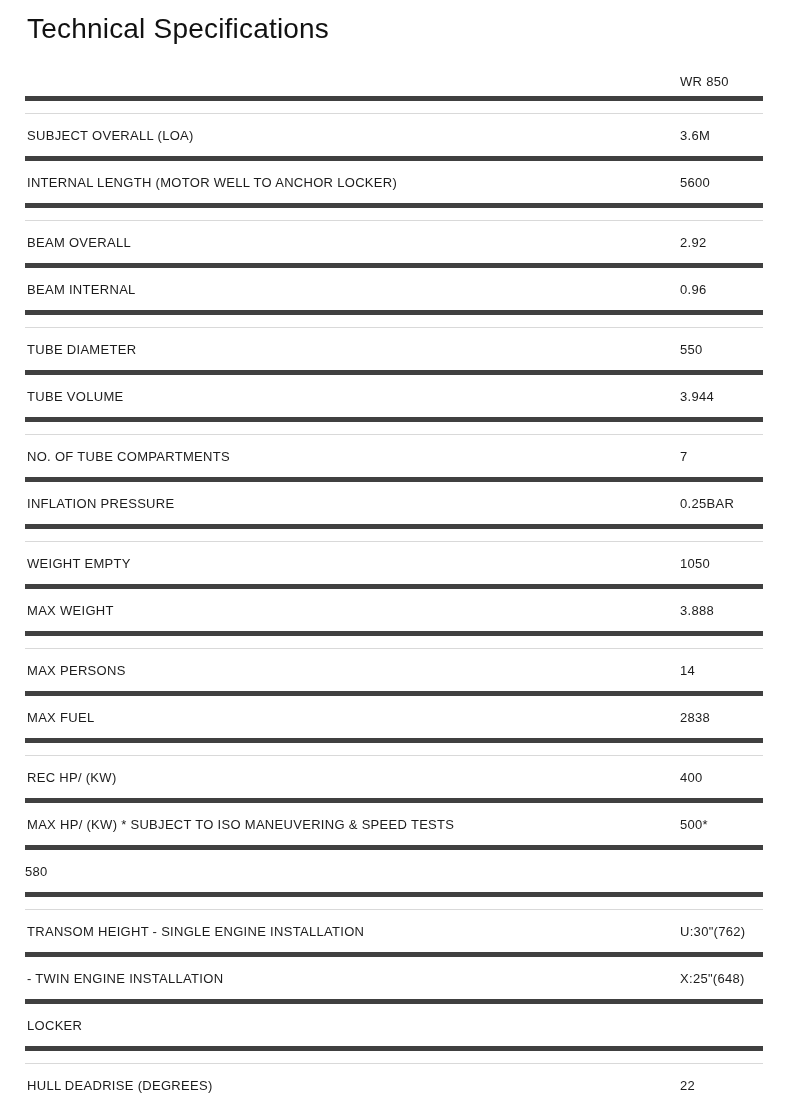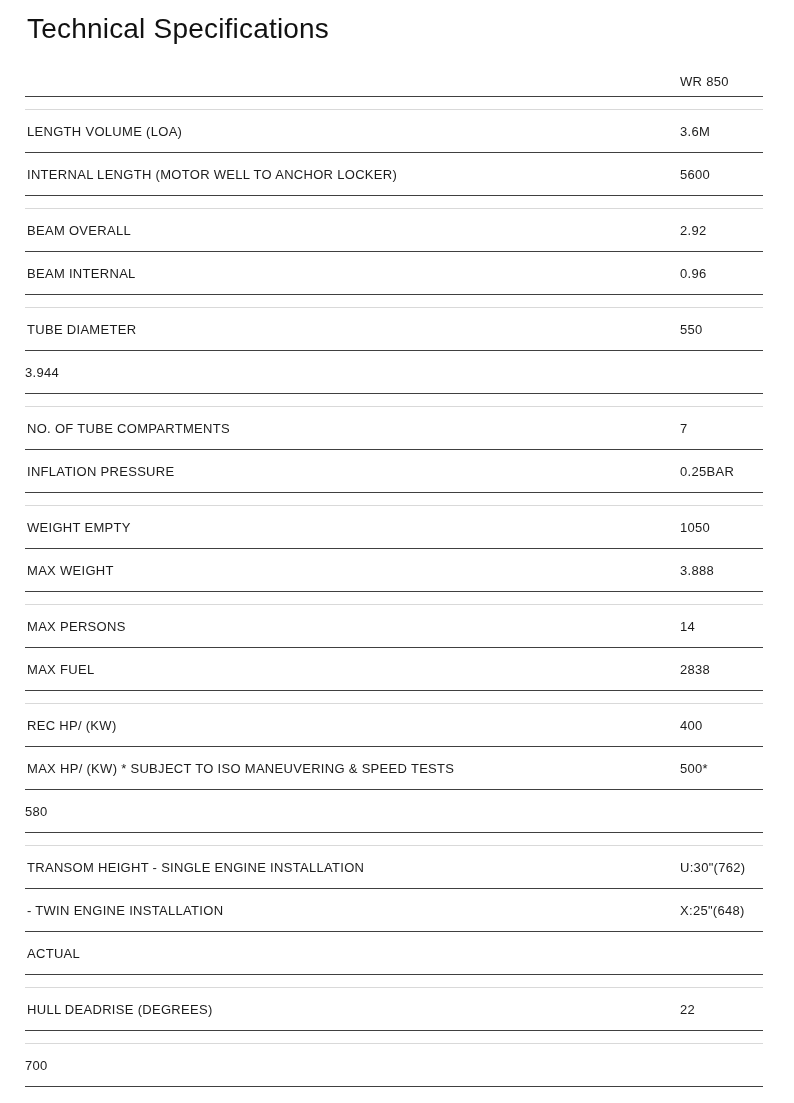--- a/index.html
+++ b/index.html
@@ -28,21 +28,21 @@
     line-height: 34px;
     letter-spacing: 0.2px;
   }
   .spec-table {
     margin-top: 8px;
   }
   .row {
     display: flex;
     align-items: center;
     height: 42px;
-    border-bottom: 1px solid #404040;
+    border-bottom: 5px solid #404040;
     font-size: 13px;
     letter-spacing: 0.3px;
   }
   .row .label {
     flex: 1 1 auto;
     padding-left: 2px;
     white-space: nowrap;
   }
   .row .value {
     width: 83px;
@@ -67,21 +67,21 @@
   <h1 class="page-title">Technical Specifications</h1>
 
   <div class="spec-table">
     <div class="row header-row">
       <span class="label"></span>
       <span class="value">WR 850</span>
     </div>
 
   <div class="spacer"></div>
       <div class="row">
-        <span class="label">LENGTH VOLUME (LOA)</span>
+        <span class="label">SUBJECT OVERALL (LOA)</span>
         <span class="value">3.6M</span>
       </div>
       <div class="row">
         <span class="label">INTERNAL LENGTH (MOTOR WELL TO ANCHOR LOCKER)</span>
         <span class="value">5600</span>
       </div>
       <div class="spacer"></div>
       <div class="row">
         <span class="label">BEAM OVERALL</span>
         <span class="value">2.92</span>
@@ -89,20 +89,21 @@
       <div class="row">
         <span class="label">BEAM INTERNAL</span>
         <span class="value">0.96</span>
       </div>
       <div class="spacer"></div>
       <div class="row">
         <span class="label">TUBE DIAMETER</span>
         <span class="value">550</span>
       </div>
       <div class="row">
+        <span class="label">TUBE VOLUME</span>
         <span class="value">3.944</span>
       </div>
       <div class="spacer"></div>
       <div class="row">
         <span class="label">NO. OF TUBE COMPARTMENTS</span>
         <span class="value">7</span>
       </div>
       <div class="row">
         <span class="label">INFLATION PRESSURE</span>
         <span class="value">0.25BAR</span>
@@ -140,21 +141,21 @@
       <div class="spacer"></div>
       <div class="row">
         <span class="label">TRANSOM HEIGHT - SINGLE ENGINE INSTALLATION</span>
         <span class="value">U:30"(762)</span>
       </div>
       <div class="row">
         <span class="label">- TWIN ENGINE INSTALLATION</span>
         <span class="value">X:25"(648)</span>
       </div>
       <div class="row">
-        <span class="label">ACTUAL</span>
+        <span class="label">LOCKER</span>
         <span class="value"></span>
       </div>
       <div class="spacer"></div>
       <div class="row">
         <span class="label">HULL DEADRISE (DEGREES)</span>
         <span class="value">22</span>
       </div>
       <div class="spacer"></div>
       <div class="row">
         <span class="value">700</span>

